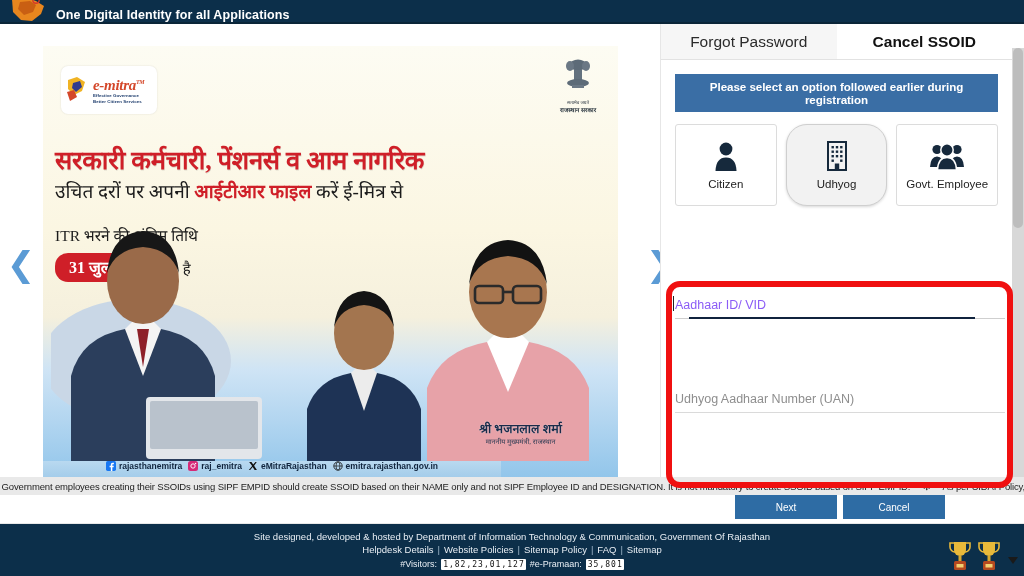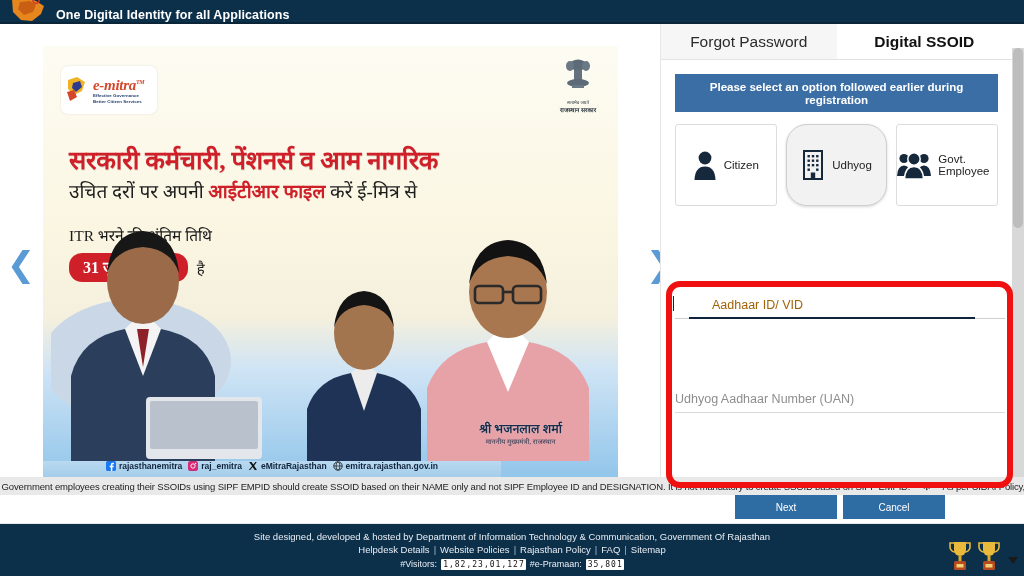--- a/index.html
+++ b/index.html
@@ -94,21 +94,21 @@
   
   #emblem {
     position: absolute; right: 14px; top: 10px;
     width: 52px; text-align: center;
   }
   #emblem-cap1 { font-size: 4.5px; color: #2b3640; line-height: 6px; }
   #emblem-cap2 { font-size: 6px; color: #1f2b36; font-weight: bold; line-height: 8px; }
 
   
   #headline {
-    position: absolute; left: 26px; top: 100px; width: 525px;
+    position: absolute; left: 12px; top: 100px; width: 525px;
   }
   #hl1 {
     font-family: "Liberation Serif", serif;
     font-weight: bold; font-size: 25.5px; color: #cf1f28;
     letter-spacing: -.2px; line-height: 30px;
     text-shadow: .5px .5px 0 rgba(0,0,0,.12);
   }
   #hl2 {
     font-family: "Liberation Serif", serif;
     font-size: 19px; color: #1b1b1b; line-height: 28px; margin-top: 2px;
@@ -201,21 +201,21 @@
   }
 
   #options {
     display: flex; gap: 9px;
     margin: 12px 14px 0;
   }
   .opt {
     flex: 1; height: 82px;
     border: 1px solid #dcdcdc; border-radius: 3px;
     background: #ffffff;
-    display: flex; flex-direction: row;
+    display: flex; flex-direction: column;
     align-items: center; justify-content: center; gap: 7px;
     cursor: pointer;
   }
   .opt.selected {
     background: #f2f2f2;
     border-color: #cfcfcf;
     box-shadow: 0 1px 3px rgba(0,0,0,.16);
     border-radius: 21px;
   }
   .opt-label { font-size: 11.5px; color: #222; }
@@ -230,21 +230,21 @@
     pointer-events: none;
     z-index: 5;
   }
 
   #fields { position: absolute; left: 14px; top: 264px; width: 330px; }
   .field { position: relative; height: 94px; }
   .field-label {
     position: absolute; left: 0; top: 10px;
     font-size: 12.5px; color: #8e8e8e;
   }
-  .field-label.focused { color: #a16207; margin-left: 37px; }
+  .field-label.focused { color: #8b5cf6; }
   .caret {
     position: absolute; left: -2px; top: 8px;
     width: 1px; height: 15px; background: #222;
   }
   .underline {
     position: absolute; left: 0; top: 30px;
     width: 100%; height: 1px; background: #dadada;
   }
   .underline.active { background: #cfcfcf; }
   .underline-focus {
@@ -472,21 +472,21 @@
 
   <div id="dots">
     <div class="dot active"></div>
     <div class="dot"></div>
   </div>
 
   <div id="panel">
 
     <div id="tabs">
       <div class="tab inactive">Forgot Password</div>
-      <div class="tab active">Digital SSOID</div>
+      <div class="tab active">Cancel SSOID</div>
     </div>
 
     <div id="notice">Please select an option followed earlier during registration</div>
 
     <div id="options">
       <div class="opt">
         <div class="opt-ic">
           <svg width="24" height="30" viewBox="0 0 24 30">
             <circle cx="12" cy="8" r="6.4" fill="#16293c"></circle>
             <path d="M1.5 30 Q2 16.5 12 16.5 Q22 16.5 22.5 30 Z" fill="#16293c"></path>
@@ -564,21 +564,21 @@
 </div>
 
 <div id="actionbar">
   <button id="btn-next" class="act-btn">Next</button>
   <button id="btn-cancel" class="act-btn">Cancel</button>
 </div>
 
 <div id="footer">
   <div id="f-line1">Site designed, developed &amp; hosted by Department of Information Technology &amp; Communication, Government Of Rajasthan</div>
   <div id="f-links">
-    <a>Helpdesk Details</a><span class="bar">|</span><a>Website Policies</a><span class="bar">|</span><a>Rajasthan Policy</a><span class="bar">|</span><a>FAQ</a><span class="bar">|</span><a>Sitemap</a>
+    <a>Helpdesk Details</a><span class="bar">|</span><a>Website Policies</a><span class="bar">|</span><a>Sitemap Policy</a><span class="bar">|</span><a>FAQ</a><span class="bar">|</span><a>Sitemap</a>
   </div>
   <div id="f-counts">
     <span>#Visitors:</span>
     <span class="odometer" id="odo-visitors">
         <span>1</span>
         <span>,</span>
         <span>8</span>
         <span>2</span>
         <span>,</span>
         <span>2</span>

